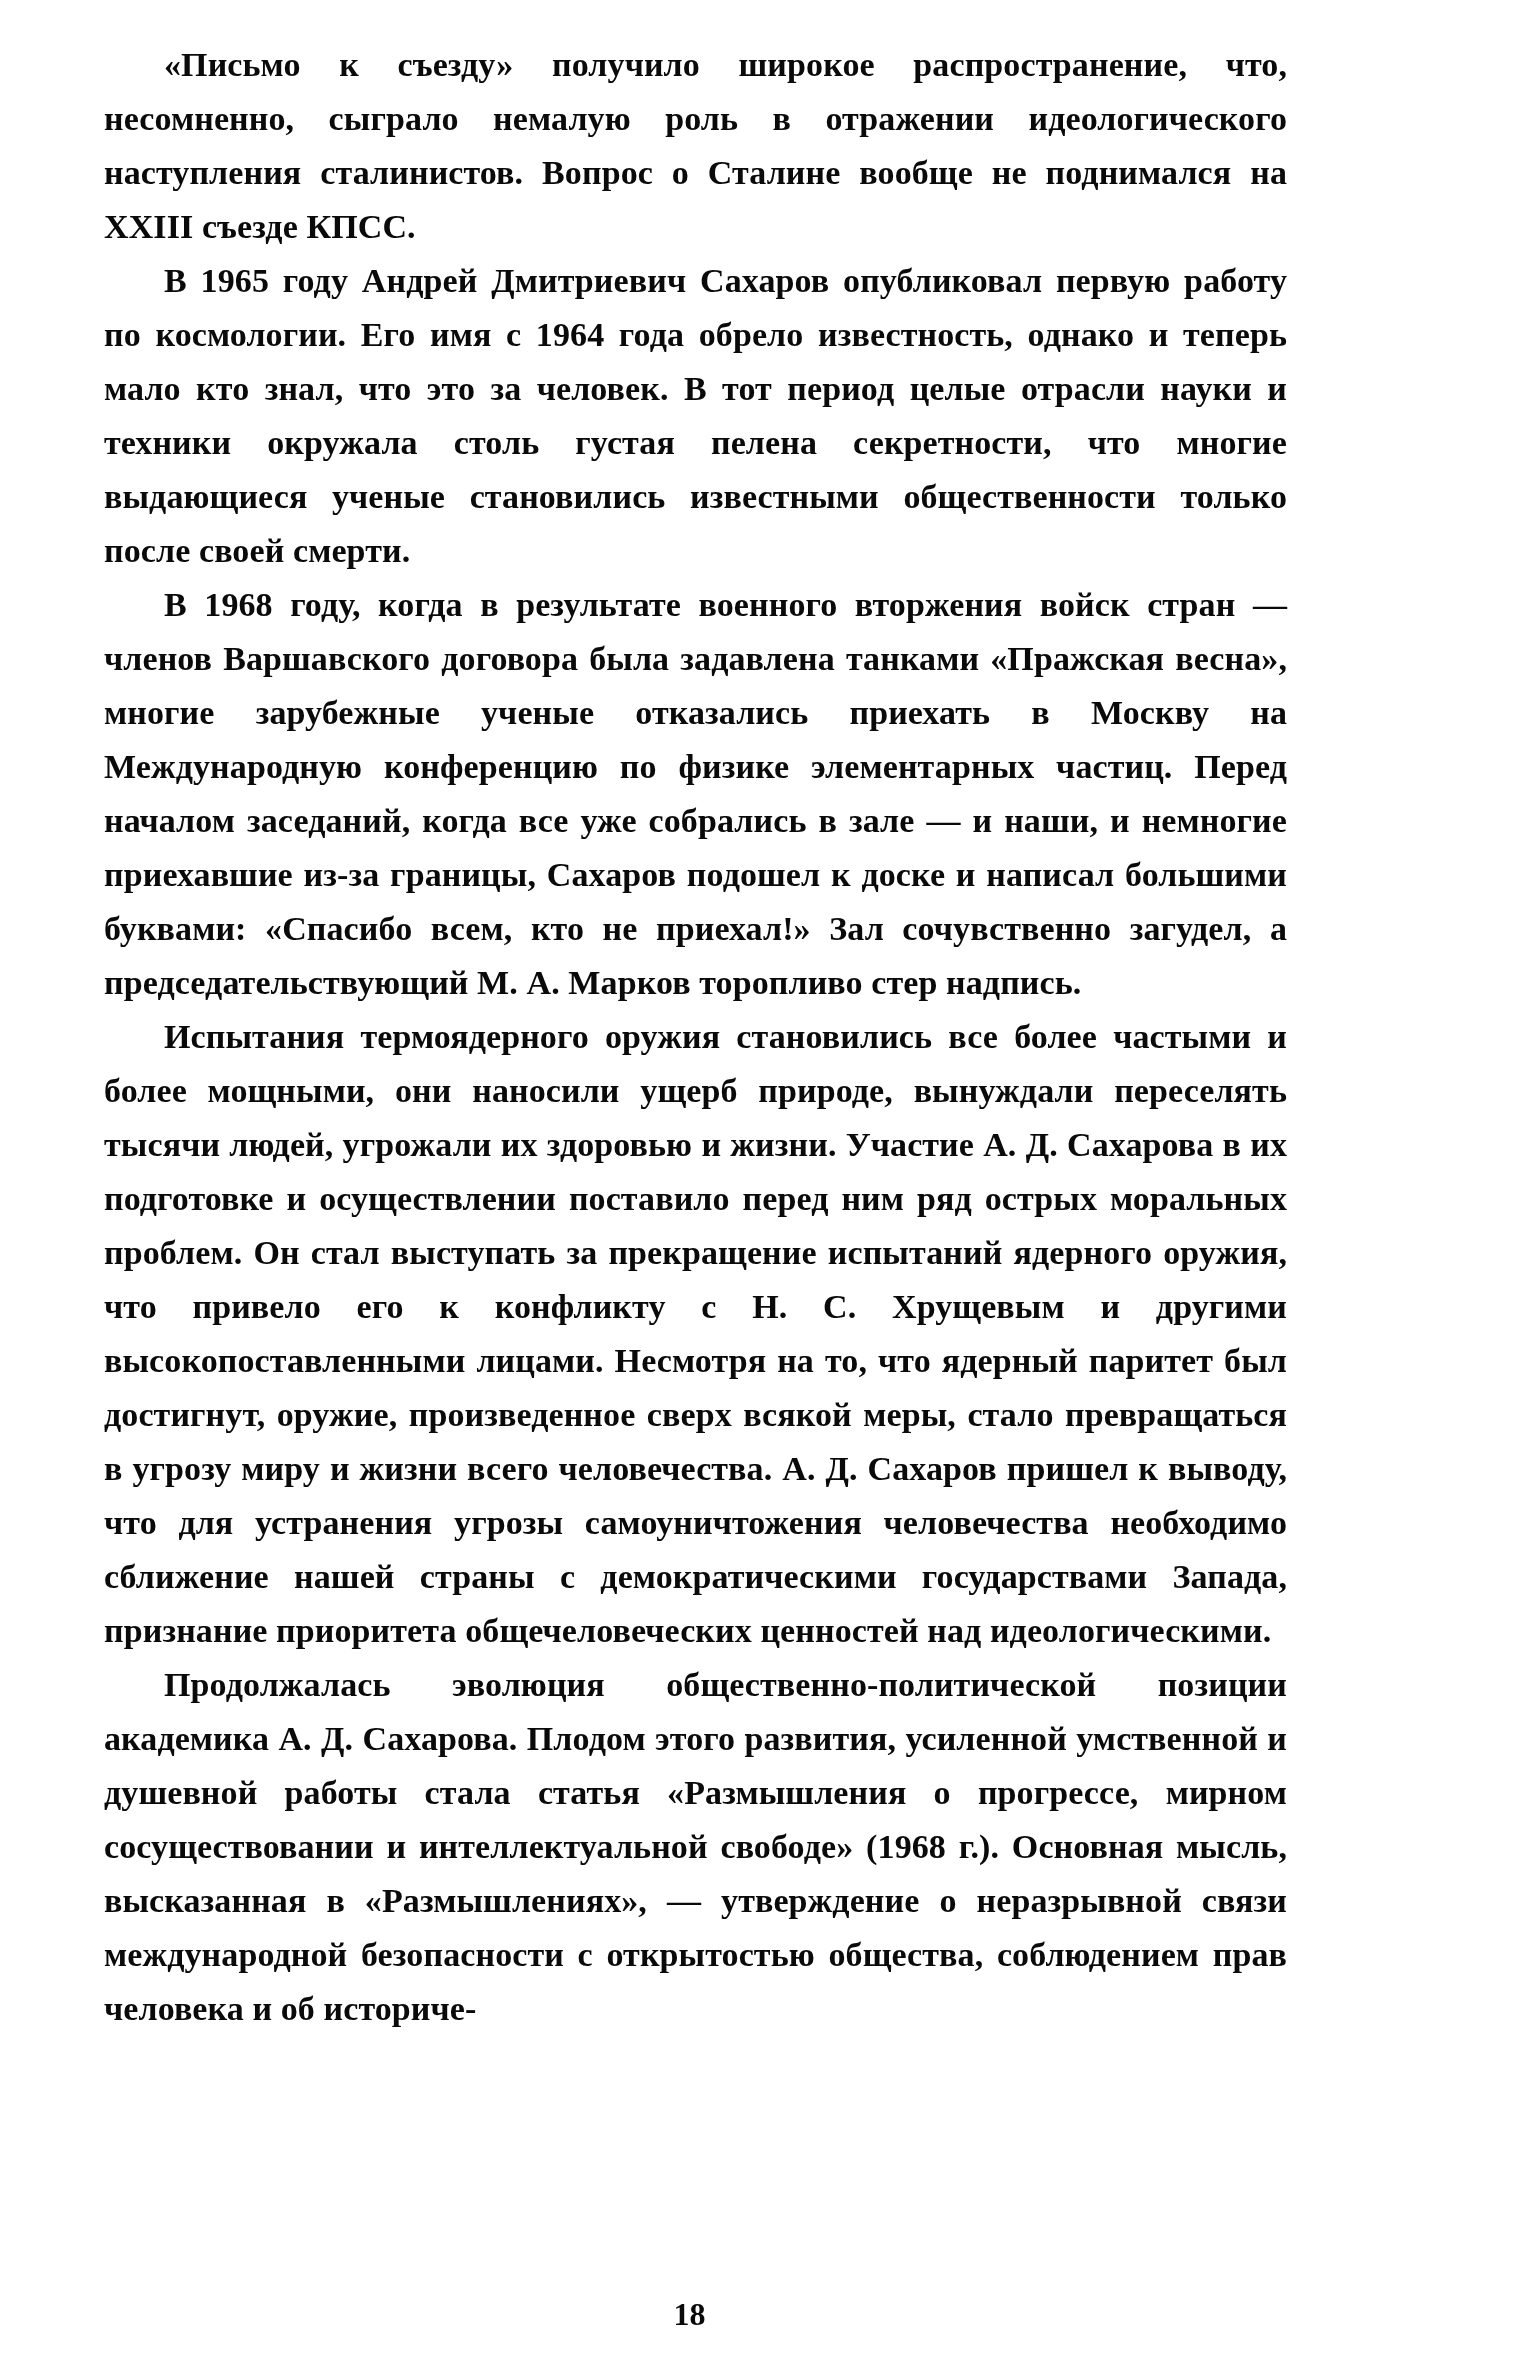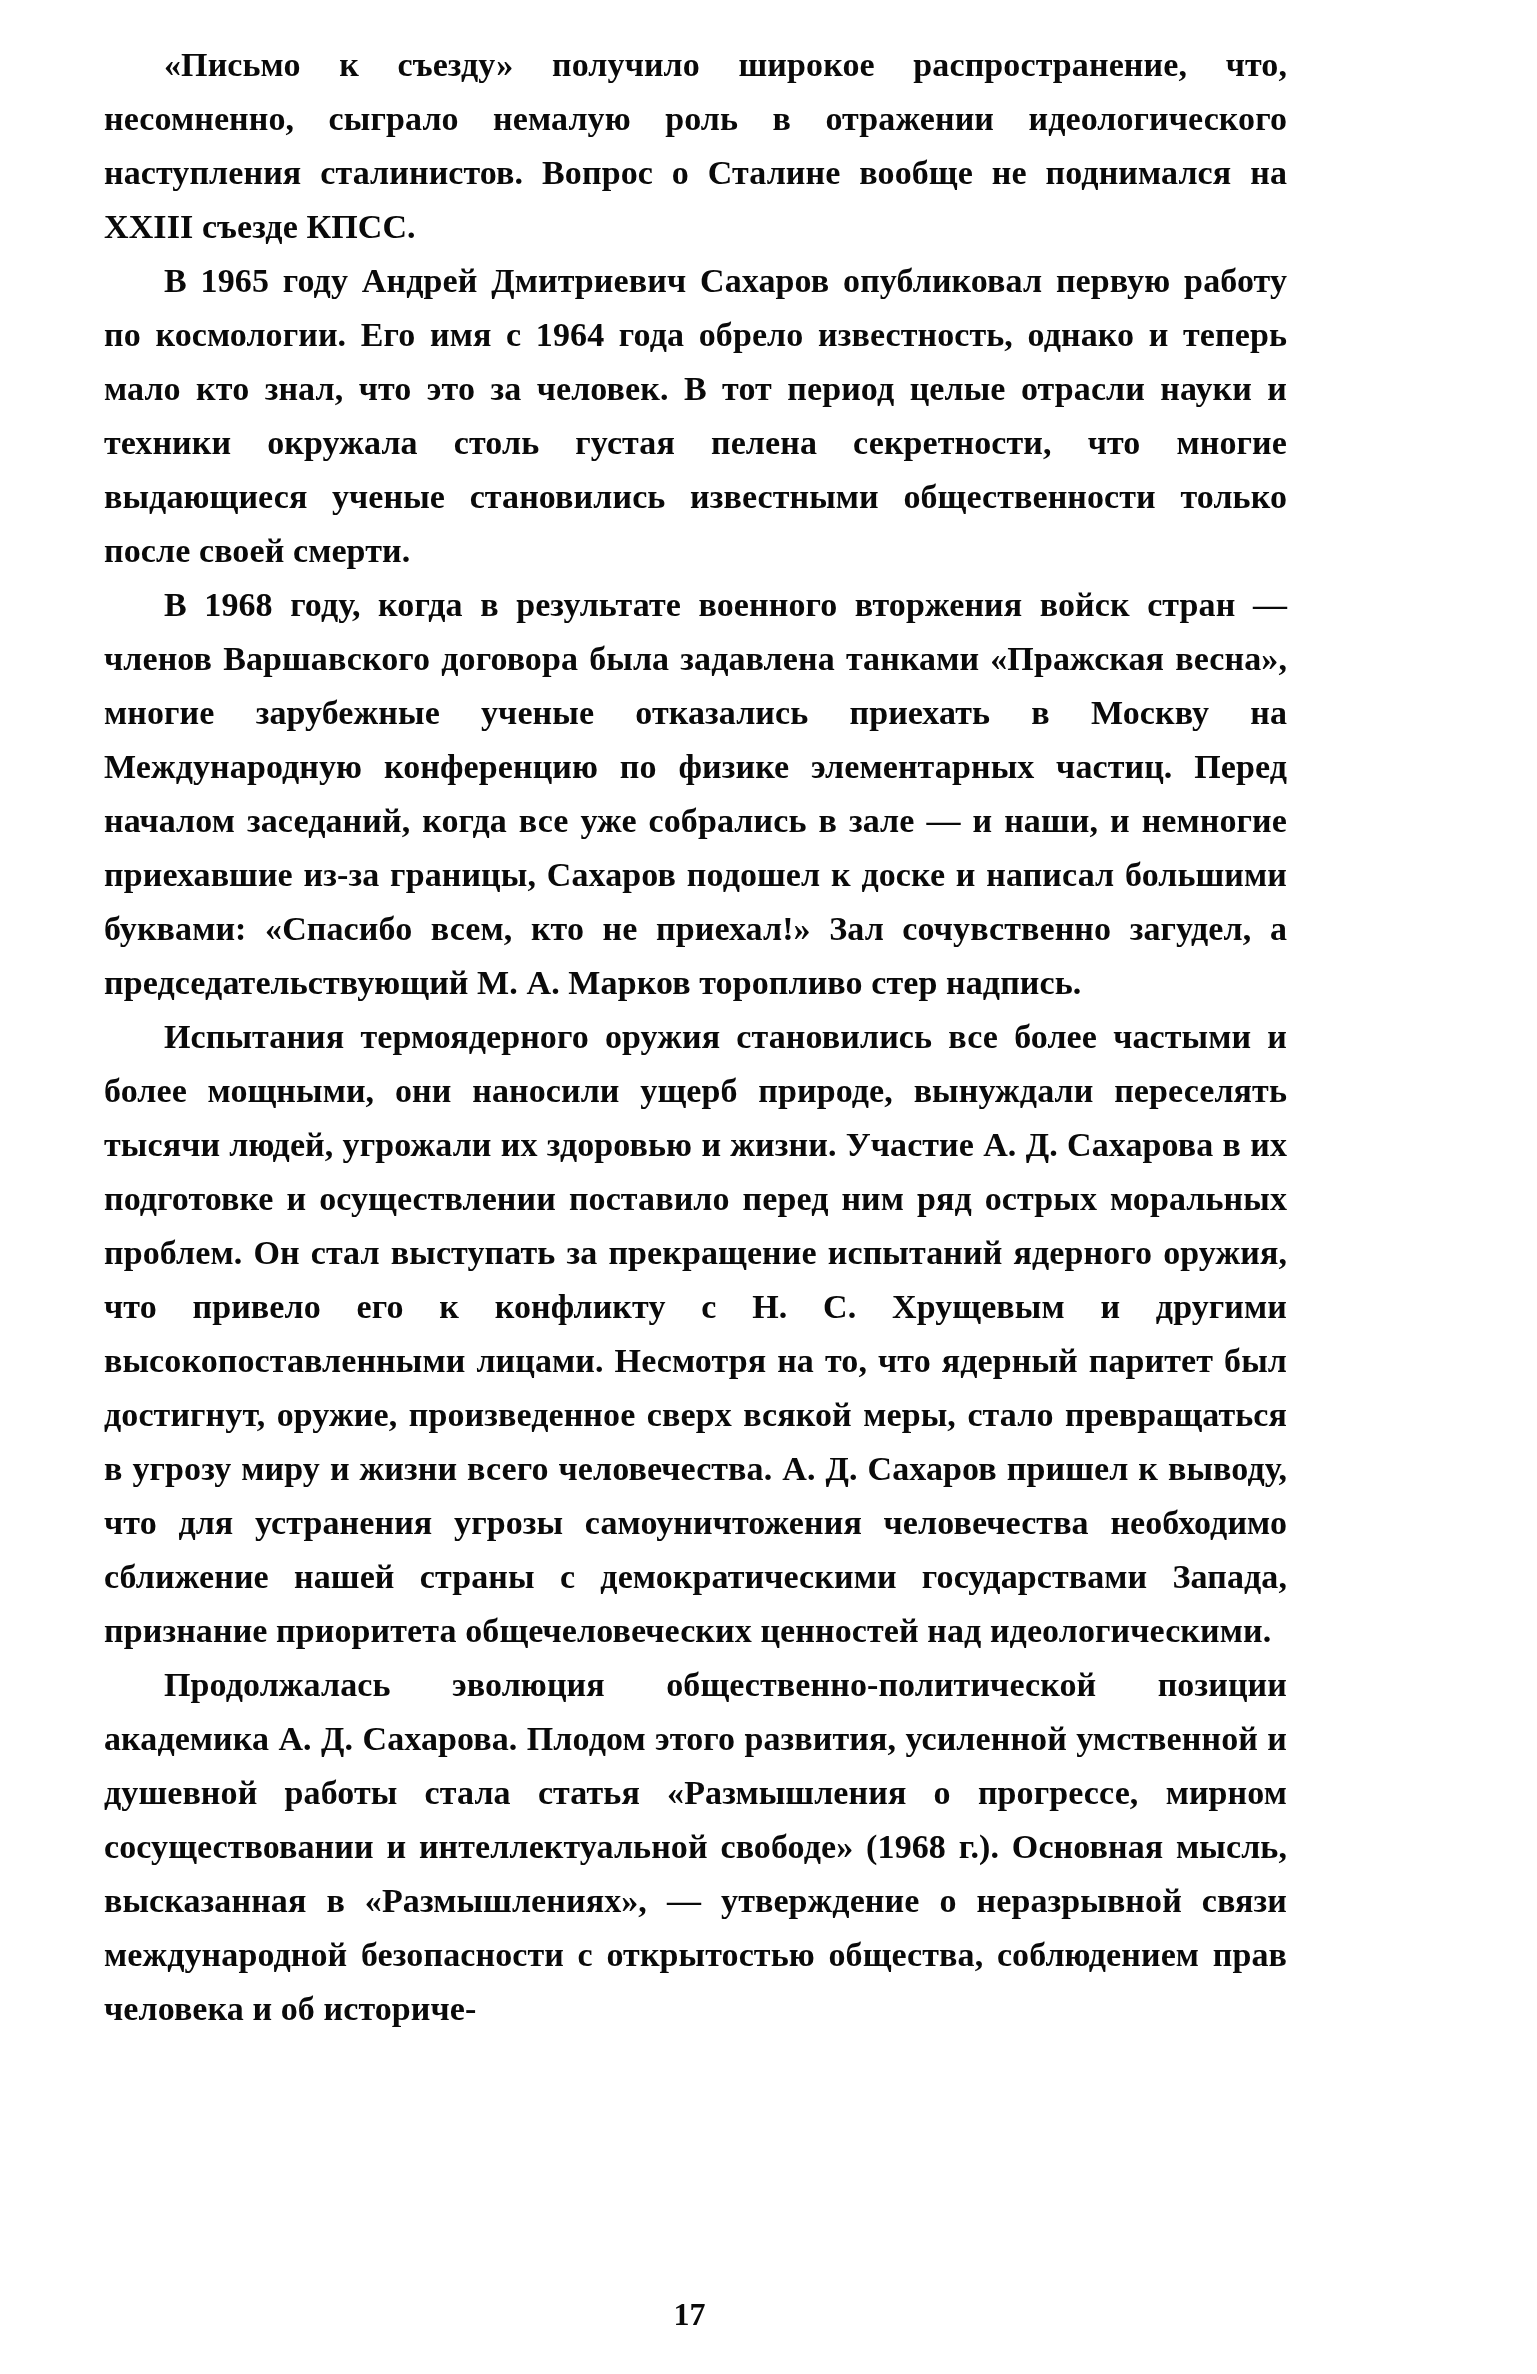--- a/index.html
+++ b/index.html
@@ -54,16 +54,16 @@
 <div class="page">
 
   <div class="body-text">
     <p>«Письмо к съезду» получило широкое распространение, что, несомненно, сыграло немалую роль в отражении идеологического наступления сталинистов. Вопрос о Сталине вообще не поднимался на XXIII съезде КПСС.</p>
     <p>В 1965 году Андрей Дмитриевич Сахаров опубликовал первую работу по космологии. Его имя с 1964 года обрело известность, однако и теперь мало кто знал, что это за человек. В тот период целые отрасли науки и техники окружала столь густая пелена секретности, что многие выдающиеся ученые становились известными общественности только после своей смерти.</p>
     <p>В 1968 году, когда в результате военного вторжения войск стран — членов Варшавского договора была задавлена танками «Пражская весна», многие зарубежные ученые отказались приехать в Москву на Международную конференцию по физике элементарных частиц. Перед началом заседаний, когда все уже собрались в зале — и наши, и немногие приехавшие из-за границы, Сахаров подошел к доске и написал большими буквами: «Спасибо всем, кто не приехал!» Зал сочувственно загудел, а председательствующий М. А. Марков торопливо стер надпись.</p>
     <p>Испытания термоядерного оружия становились все более частыми и более мощными, они наносили ущерб природе, вынуждали переселять тысячи людей, угрожали их здоровью и жизни. Участие А. Д. Сахарова в их подготовке и осуществлении поставило перед ним ряд острых моральных проблем. Он стал выступать за прекращение испытаний ядерного оружия, что привело его к конфликту с Н. С. Хрущевым и другими высокопоставленными лицами. Несмотря на то, что ядерный паритет был достигнут, оружие, произведенное сверх всякой меры, стало превращаться в угрозу миру и жизни всего человечества. А. Д. Сахаров пришел к выводу, что для устранения угрозы самоуничтожения человечества необходимо сближение нашей страны с демократическими государствами Запада, признание приоритета общечеловеческих ценностей над идеологическими.</p>
     <p>Продолжалась эволюция общественно-политической позиции академика А. Д. Сахарова. Плодом этого развития, усиленной умственной и душевной работы стала статья «Размышления о прогрессе, мирном сосуществовании и интеллектуальной свободе» (1968 г.). Основная мысль, высказанная в «Размышлениях», — утверждение о неразрывной связи международной безопасности с открытостью общества, соблюдением прав человека и об историче-</p>
   </div>
 
-  <div class="page-number">17</div>
+  <div class="page-number">18</div>
 
 </div>
 
 
 </body></html>

